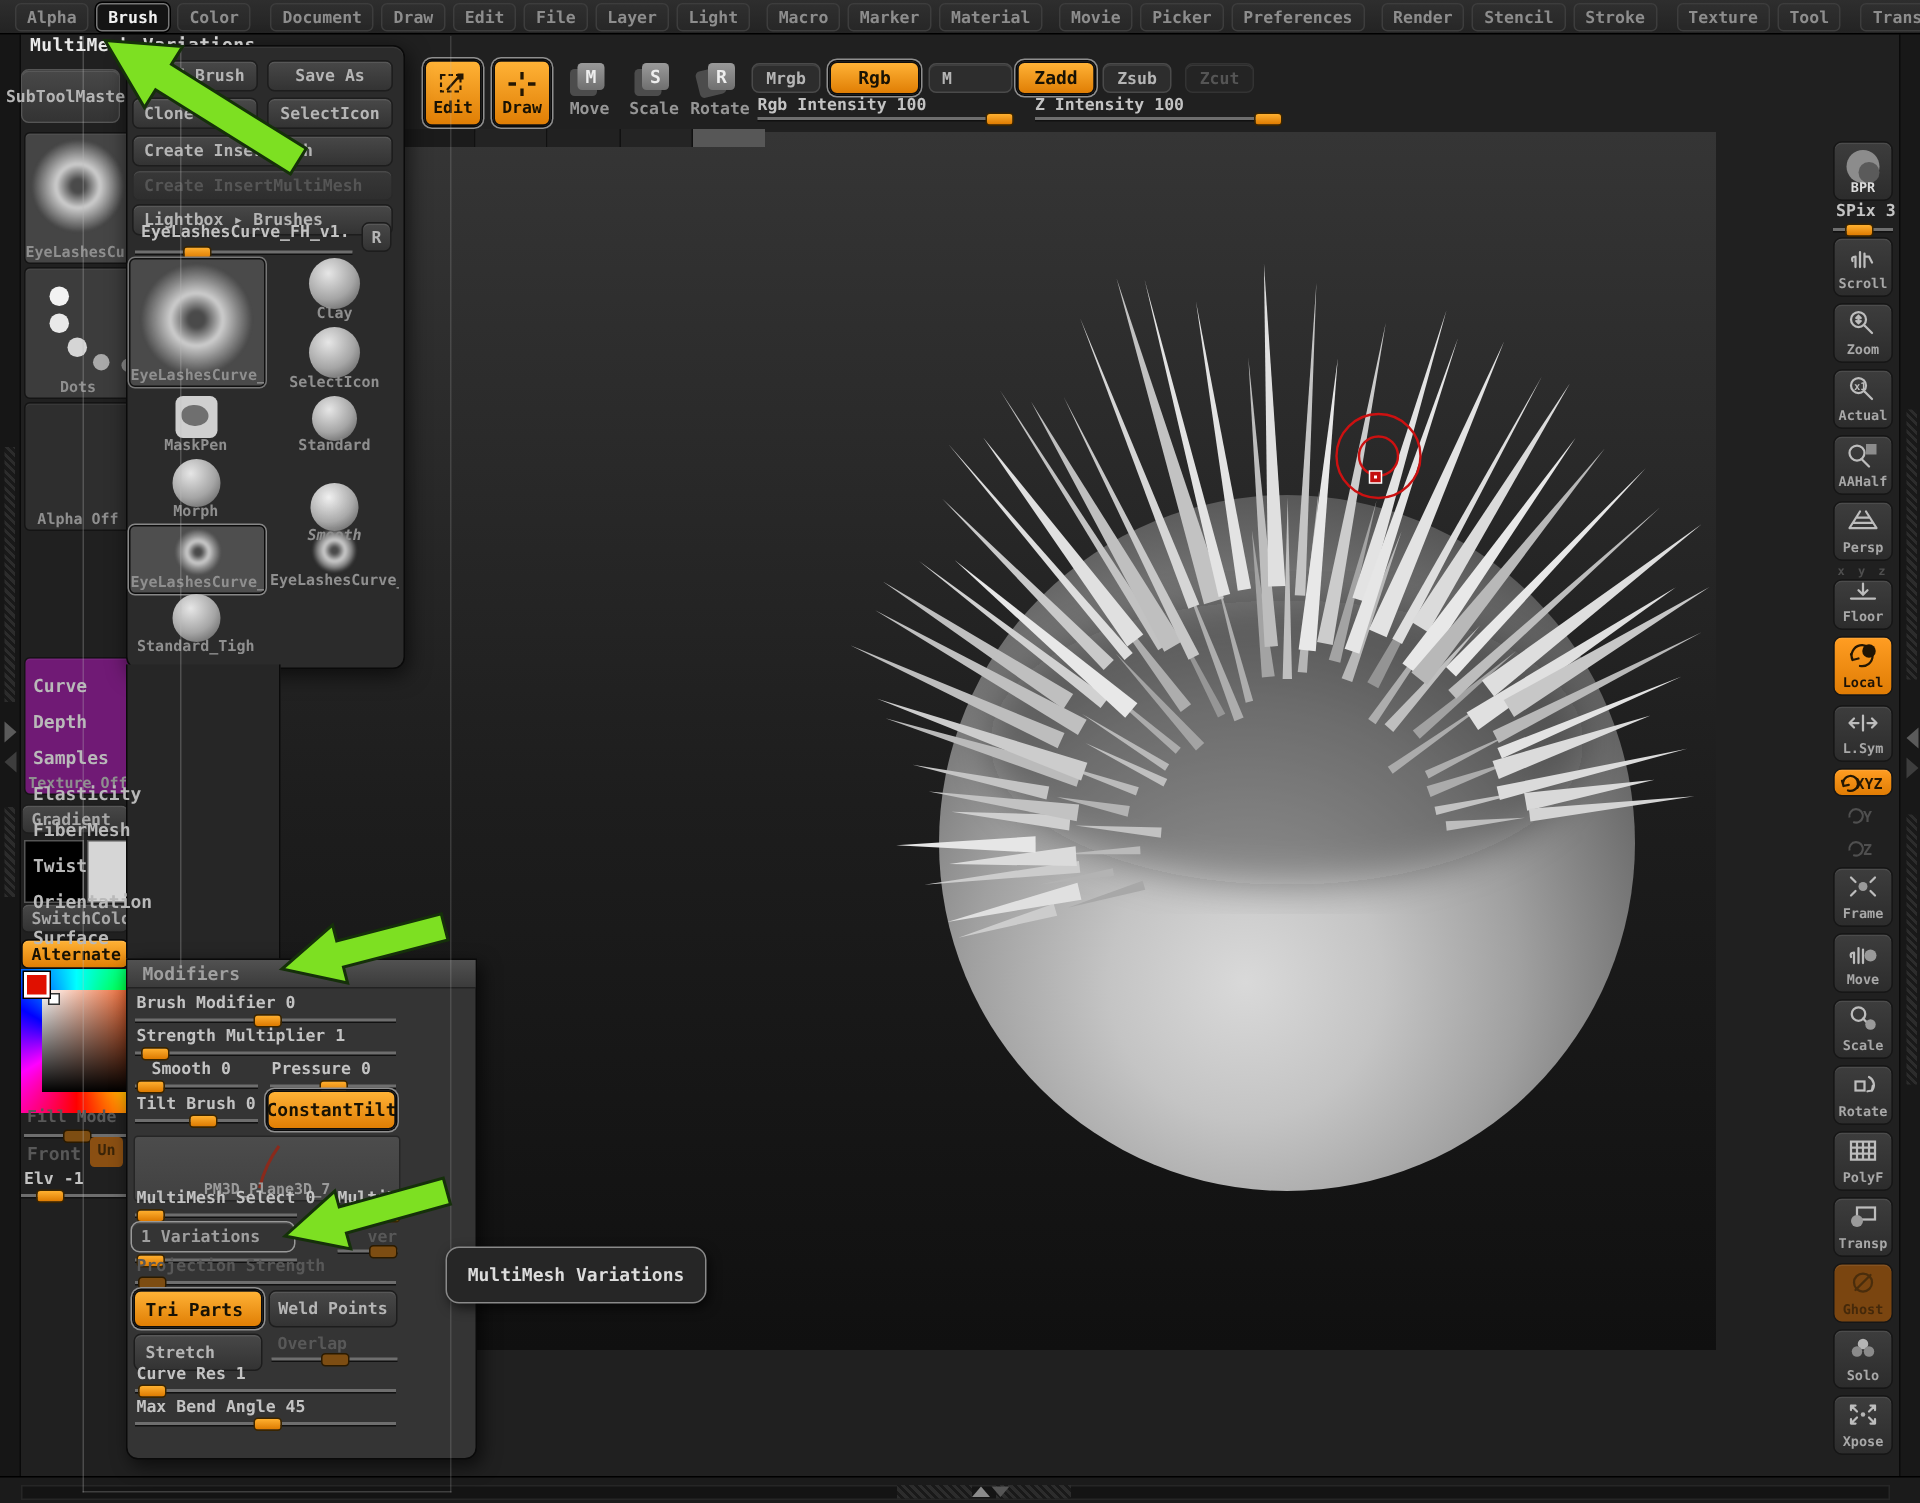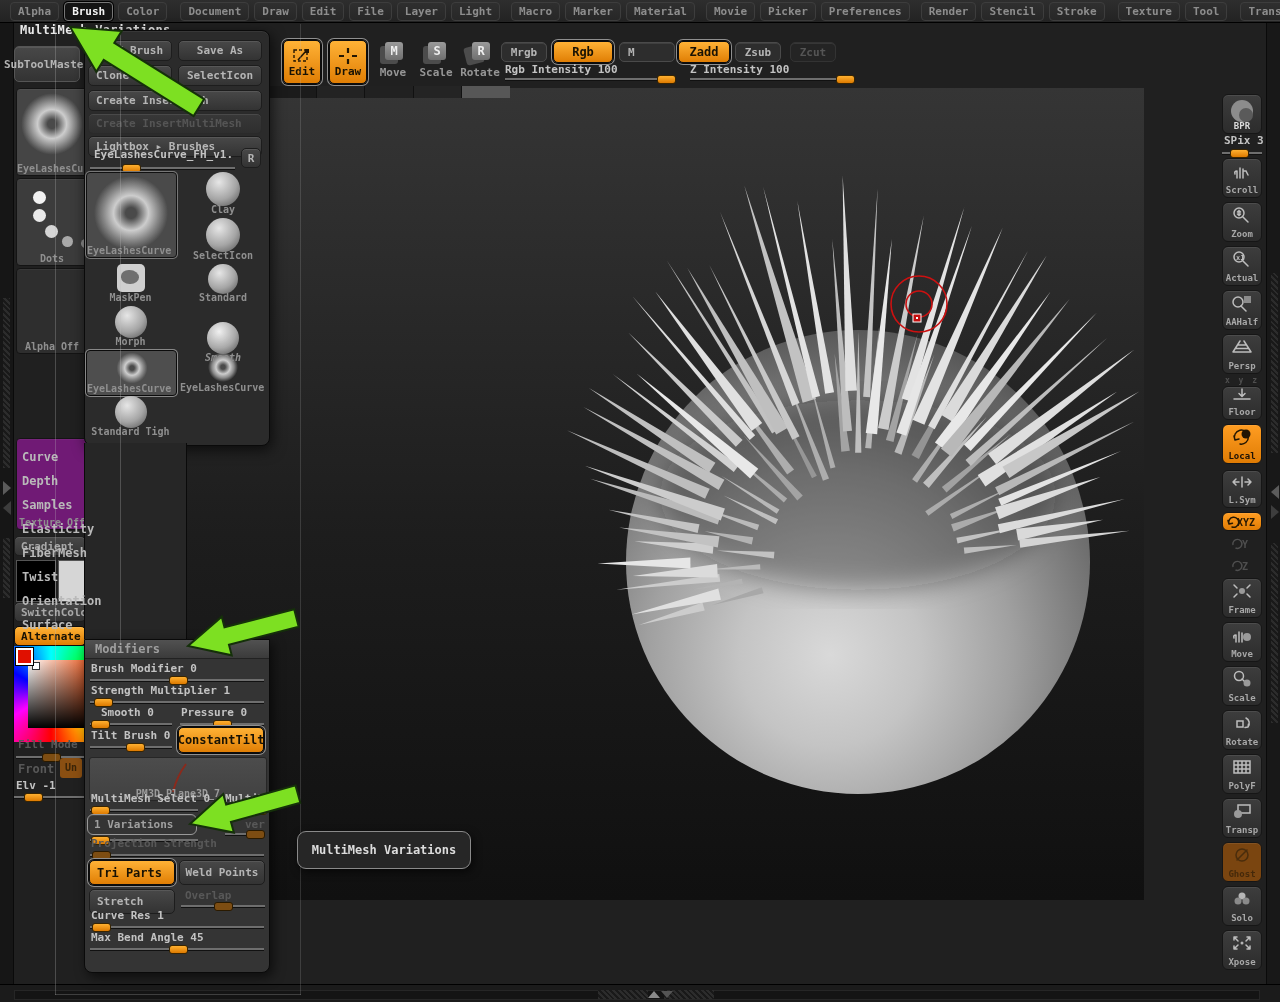--- a/index.html
+++ b/index.html
@@ -360,21 +360,21 @@
   <div class="abs" style="left:84px;top:443px;width:101px;height:196px;background:#262626;border-left:1px solid #0a0a0a;border-right:1px solid #0a0a0a;"></div>
   <span class="sect" style="top:450px;">Curve</span>
   <span class="sect" style="top:474px;">Depth</span>
   <span class="sect" style="top:498px;">Samples</span>
   <span class="sect" style="top:522px;">Elasticity</span>
   <span class="sect" style="top:546px;">FiberMesh</span>
   <span class="sect" style="top:570px;">Twist</span>
   <span class="sect" style="top:594px;">Orientation</span>
   <span class="sect" style="top:618px;">Surface</span>
 
-  <div class="abs" style="left:84px;top:639px;width:184px;height:332px;background:#343434;border:1px solid #0a0a0a;border-radius:0 0 8px 8px;box-shadow:3px 4px 12px rgba(0,0,0,.6);">
+  <div class="abs" style="left:84px;top:639px;width:184px;height:332px;background:#343434;border:1px solid #0a0a0a;border-radius:0 0 8px 8px;box-shadow:3px 4px 12px rgba(0,0,0,.6);padding-left:48px;">
     <div class="abs" style="left:0;right:0;top:0;height:18px;background:linear-gradient(#515151,#3b3b3b);color:#9f9f9f;font-size:12px;padding-left:10px;line-height:18px;border-bottom:1px solid #222;">Modifiers</div>
 
     <span class="lab abs" style="left:6px;top:22px;">Brush Modifier 0</span>
     <div class="track" style="left:5px;top:39px;width:174px;">
         <div class="handle" style="left:79px;"></div>
       </div>
 
     <span class="lab abs" style="left:6px;top:44px;">Strength Multiplier 1</span>
     <div class="track" style="left:5px;top:61px;width:174px;">
         <div class="handle" style="left:4px;"></div>

